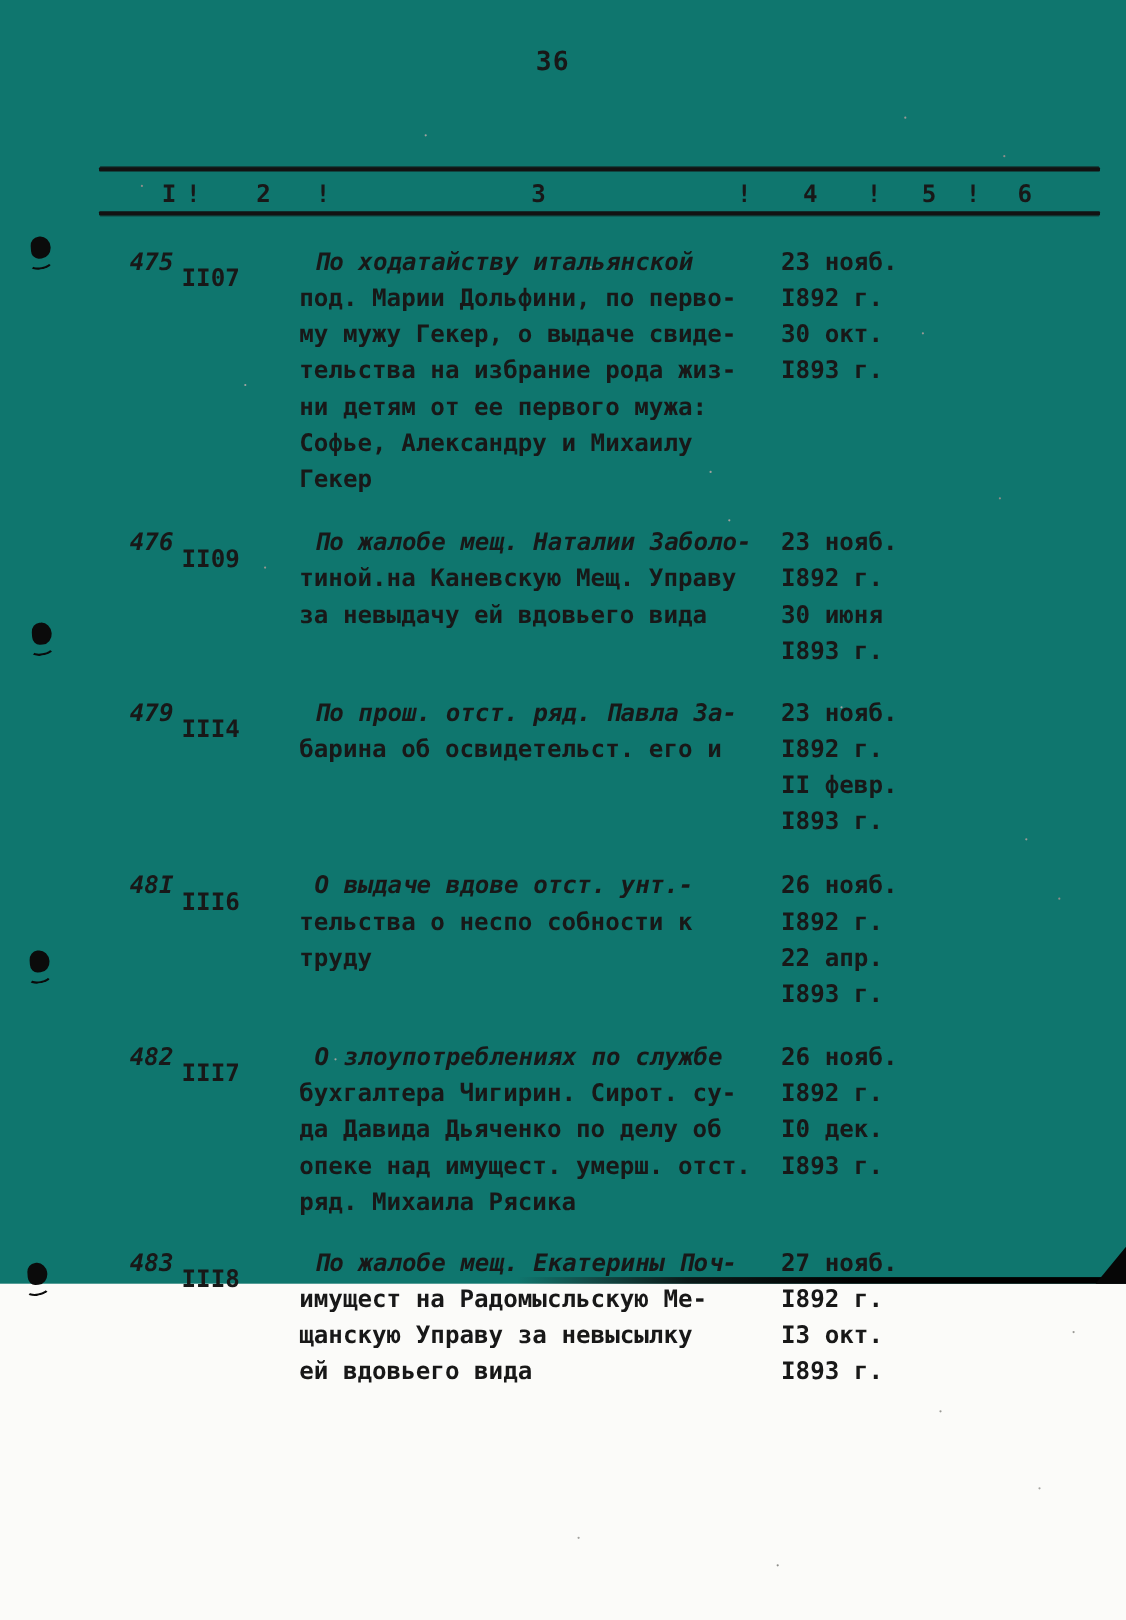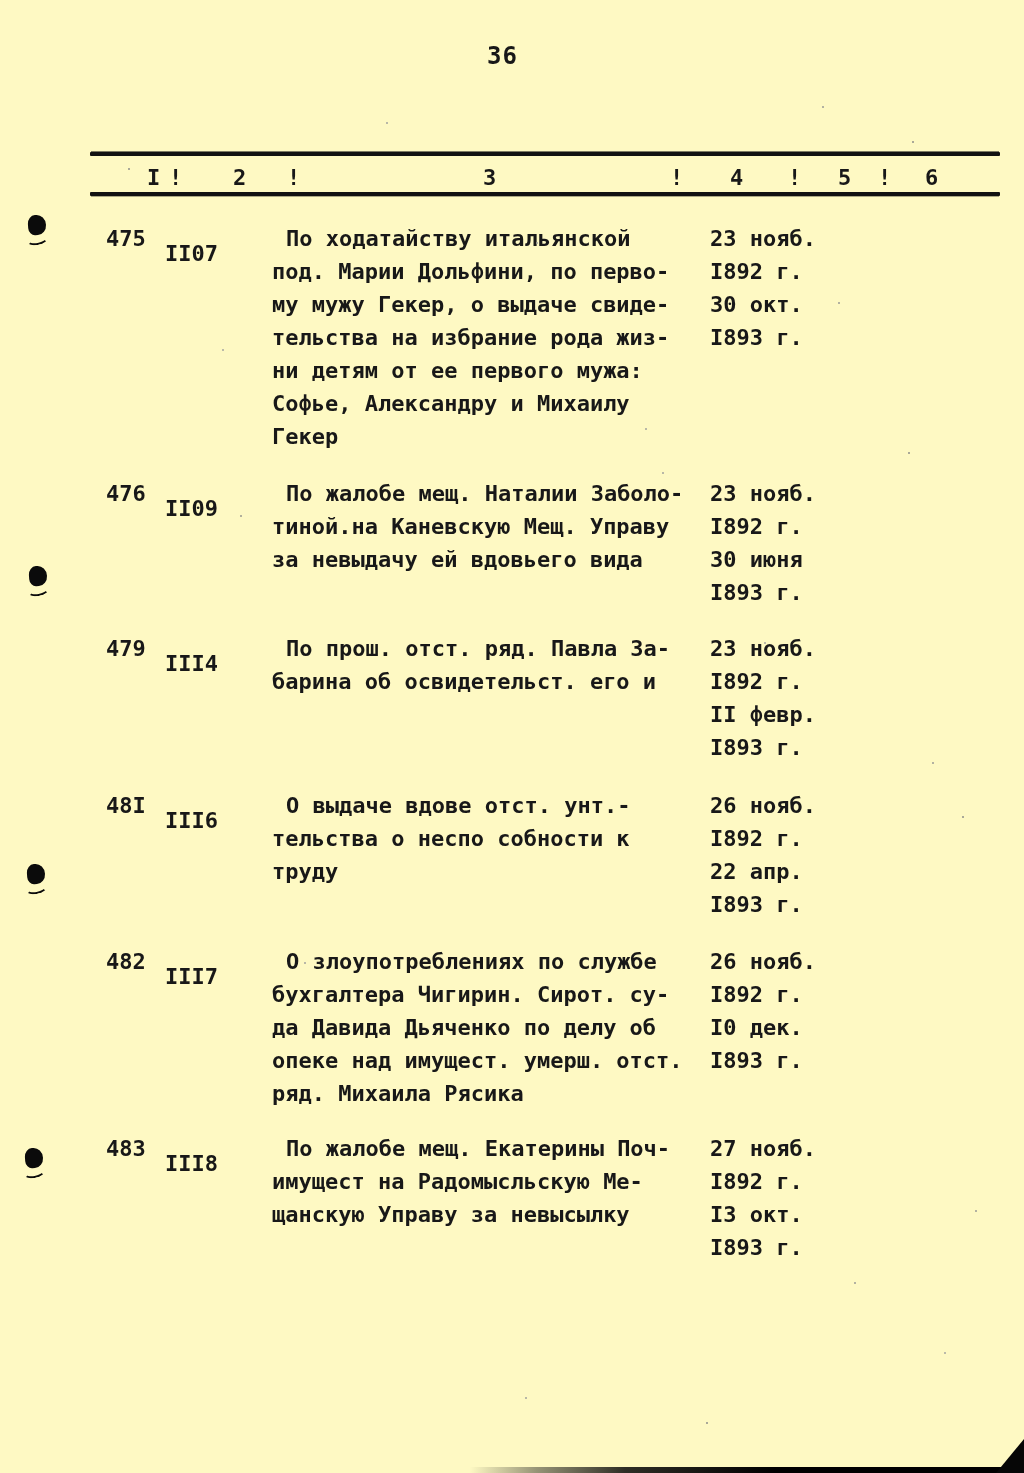--- a/index.html
+++ b/index.html
@@ -4,44 +4,44 @@
 <style>
   * { margin: 0; padding: 0; box-sizing: border-box; }
   html, body { width: 1024px; height: 1473px; }
   body {
     font-family: "DejaVu Sans Mono", "Liberation Mono", monospace;
     background: #fbfbf9;
     position: relative;
     overflow: hidden;
   }
   .page {
-    position: absolute; left: 0; top: 0; width: 1024px; height: 1473px;
-    background: #fef9c3;
+    position: absolute; left: 0; top: 0; width: 1024px; height: 1167px;
+    background: #0f766e;
     color: #181818;
     font-weight: bold;
   }
   .page-number {
     position: absolute; left: 487px; top: 42px;
     font-size: 24px; letter-spacing: 1px;
   }
   .rule {
     position: absolute; left: 90px; width: 910px; height: 4px;
     background: #121212; border-radius: 1px;
   }
   .rule-top { top: 152px; box-shadow: 0 -2px 0 -1px rgba(18,18,18,.55); }
   .rule-bottom { top: 192px; box-shadow: 0 2px 0 -1px rgba(18,18,18,.35); }
   .hcell {
     position: absolute; top: 161px; font-size: 22px; line-height: 33px;
     white-space: pre;
   }
   .entry { position: absolute; left: 0; width: 1024px; font-size: 22px; line-height: 33px; }
-  .c1 { position: absolute; left: 106px; top: 0; }
+  .c1 { position: absolute; left: 118px; top: 0; font-style: italic; }
   .c2 { position: absolute; left: 165px; top: 15px; }
   .c3 { position: absolute; left: 272px; top: 0; width: 415px; white-space: pre; }
-  .c3 .dl.first { text-indent: 14px; }
+  .c3 .dl.first { text-indent: 14px; font-style: italic; }
   .c4 { position: absolute; left: 710px; top: 0; white-space: pre; }
   .dl { height: 33px; }
   
   .blot {
     position: absolute; width: 18px; height: 20px;
     background: #0b0b0b;
     border-radius: 45% 55% 52% 40%;
     transform: rotate(-4deg);
   }
   .blot::after {
@@ -127,21 +127,21 @@
       </div>
       <div class="entry" style="top: 945px;">
         <div class="c1">482</div>
         <div class="c2">III7</div>
         <div class="c3"><div class="dl first">О злоупотреблениях по службе</div><div class="dl">бухгалтера Чигирин. Сирот. су-</div><div class="dl">да Давида Дьяченко по делу об</div><div class="dl">опеке над имущест. умерш. отст.</div><div class="dl">ряд. Михаила Рясика</div></div>
         <div class="c4"><div class="dl">26 нояб.</div><div class="dl">I892 г.</div><div class="dl">I0 дек.</div><div class="dl">I893 г.</div></div>
       </div>
       <div class="entry" style="top: 1132px;">
         <div class="c1">483</div>
         <div class="c2">III8</div>
-        <div class="c3"><div class="dl first">По жалобе мещ. Екатерины Поч-</div><div class="dl">имущест на Радомысльскую Ме-</div><div class="dl">щанскую Управу за невысылку</div></div>
+        <div class="c3"><div class="dl first">По жалобе мещ. Екатерины Поч-</div><div class="dl">имущест на Радомысльскую Ме-</div><div class="dl">щанскую Управу за невысылку</div><div class="dl">ей вдовьего вида</div></div>
         <div class="c4"><div class="dl">27 нояб.</div><div class="dl">I892 г.</div><div class="dl">I3 окт.</div><div class="dl">I893 г.</div></div>
       </div>
     </div>
 
   <div class="blot" style="left:28px; top:215px;"></div>
   <div class="blot" style="left:29px; top:566px;"></div>
   <div class="blot" style="left:27px; top:864px;"></div>
   <div class="blot" style="left:25px; top:1148px;"></div>
 
   <div class="edge-strip"></div>

